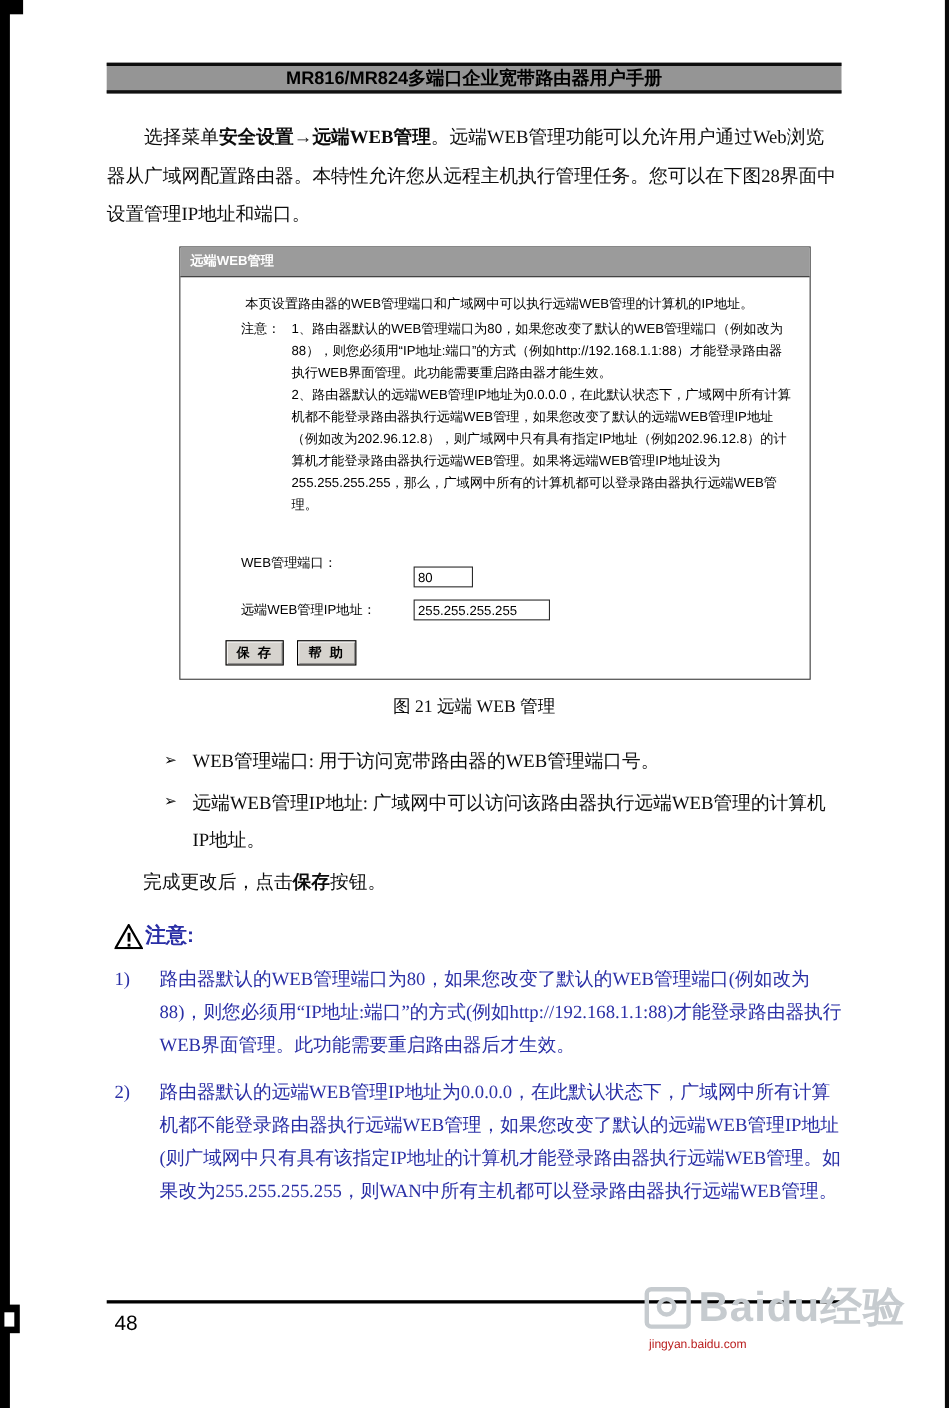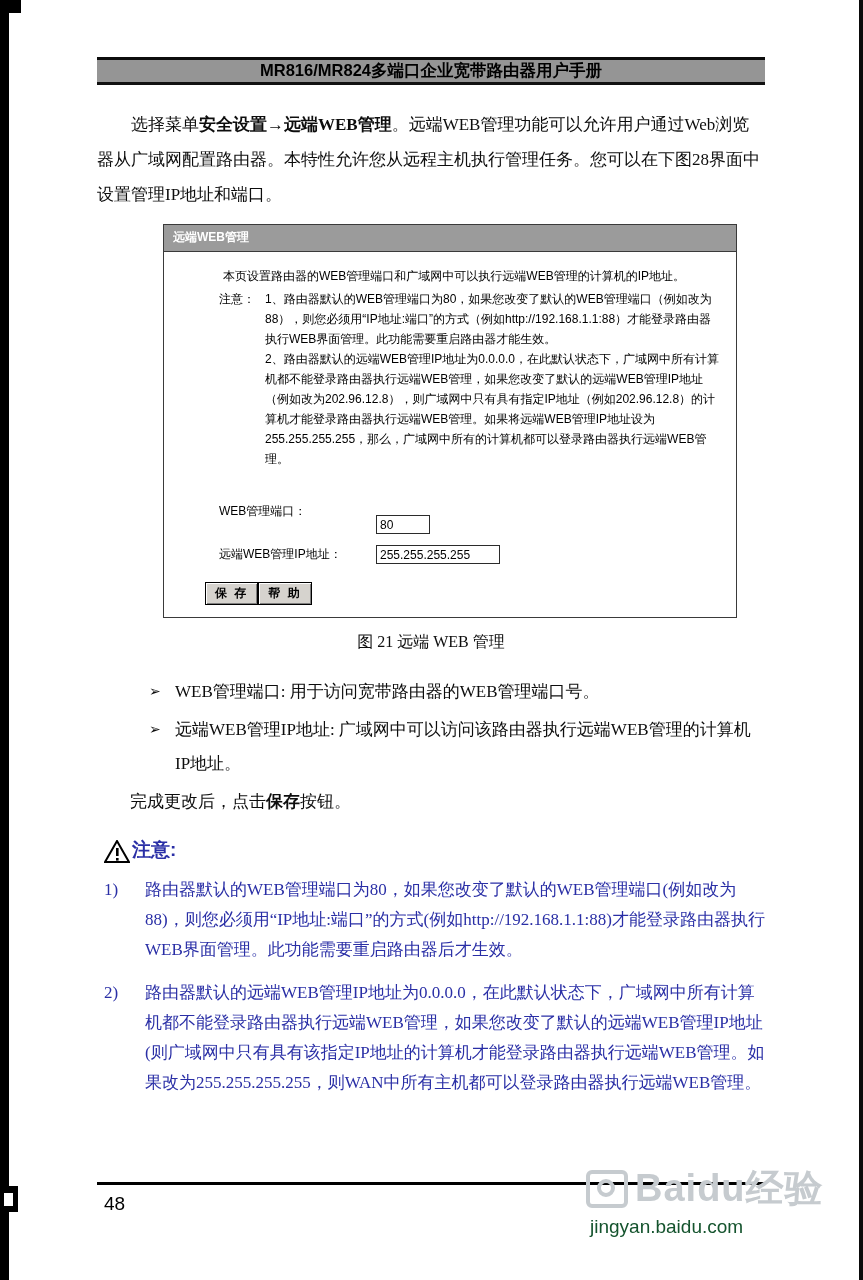--- a/index.html
+++ b/index.html
@@ -36,21 +36,21 @@
   .dialog-note-label{width:46px;line-height:20px;flex:none;}
   .dialog-notes{flex:1;max-width:457px;}
   .dialog-notes p{margin:0;line-height:20px;}
   .field-row{display:flex;align-items:center;margin-top:11px;}
   .field-row.first{margin-top:20px;}
   .field-label{width:157px;flex:none;}
   input.fld{font-family:"Liberation Sans",sans-serif;font-size:12px;border:1px solid #2b2b2b;
             height:15px;padding:1px 3px;background:#fff;color:#000;}
   .fld.port{width:46px;margin-top:26px;}
   .fld.ip{width:116px;}
-  .button-row{margin:18px 0 2px -46px;display:flex;padding-left:32px;}
+  .button-row{margin:18px 0 2px -46px;display:flex;gap:12px;padding-left:32px;}
   button.dlg{font-family:"Liberation Sans",sans-serif;font-size:12px;font-weight:bold;color:#000;
              background:#d6d3ce;border:1px solid #000;
              box-shadow:inset 1px 1px 0 #fff, inset -1px -1px 0 #7e7e7e;
              padding:2px 9px;letter-spacing:2px;cursor:pointer;}
 
   .caption{margin-top:14px;text-align:center;font-size:16px;}
 
   .bullets{margin:22px 0 0 52px;}
   .bullet{display:flex;font-size:17px;line-height:34px;margin-bottom:4px;}
   .bullet .marker{width:26px;flex:none;font-size:14px;}
@@ -70,21 +70,21 @@
   .footer{position:absolute;left:97px;width:668px;top:1182px;border-top:3px solid #000;}
   .pagenum{margin:8px 0 0 7px;font-family:"Liberation Sans",sans-serif;font-size:19px;color:#000;}
 
   .watermark{position:absolute;left:586px;top:1163px;color:#c6cbcf;
              font-family:"Liberation Sans",sans-serif;z-index:5;}
   .wm-row{display:flex;align-items:center;gap:7px;}
   .cam{width:34px;height:30px;border:4px solid #c6cbcf;border-radius:6px;position:relative;flex:none;}
   .cam::after{content:"";position:absolute;left:7px;top:5px;width:10px;height:10px;
               border:4px solid #c6cbcf;border-radius:50%;}
   .wm-brand{font-size:38px;font-weight:bold;letter-spacing:1px;}
-  .wm-url{font-size:19px;margin:2px 0 0 4px;color:#14532d;}
+  .wm-url{font-size:11px;margin:2px 0 0 4px;color:#b91c1c;}
 </style>
 </head>
 <body>
 
 <div class="page">
   <div class="edge-left"></div>
   <div class="edge-right"></div>
   <div class="corner-tl"></div>
   <div class="mark-bl">
     <div class="mark-bl-inner"></div>

